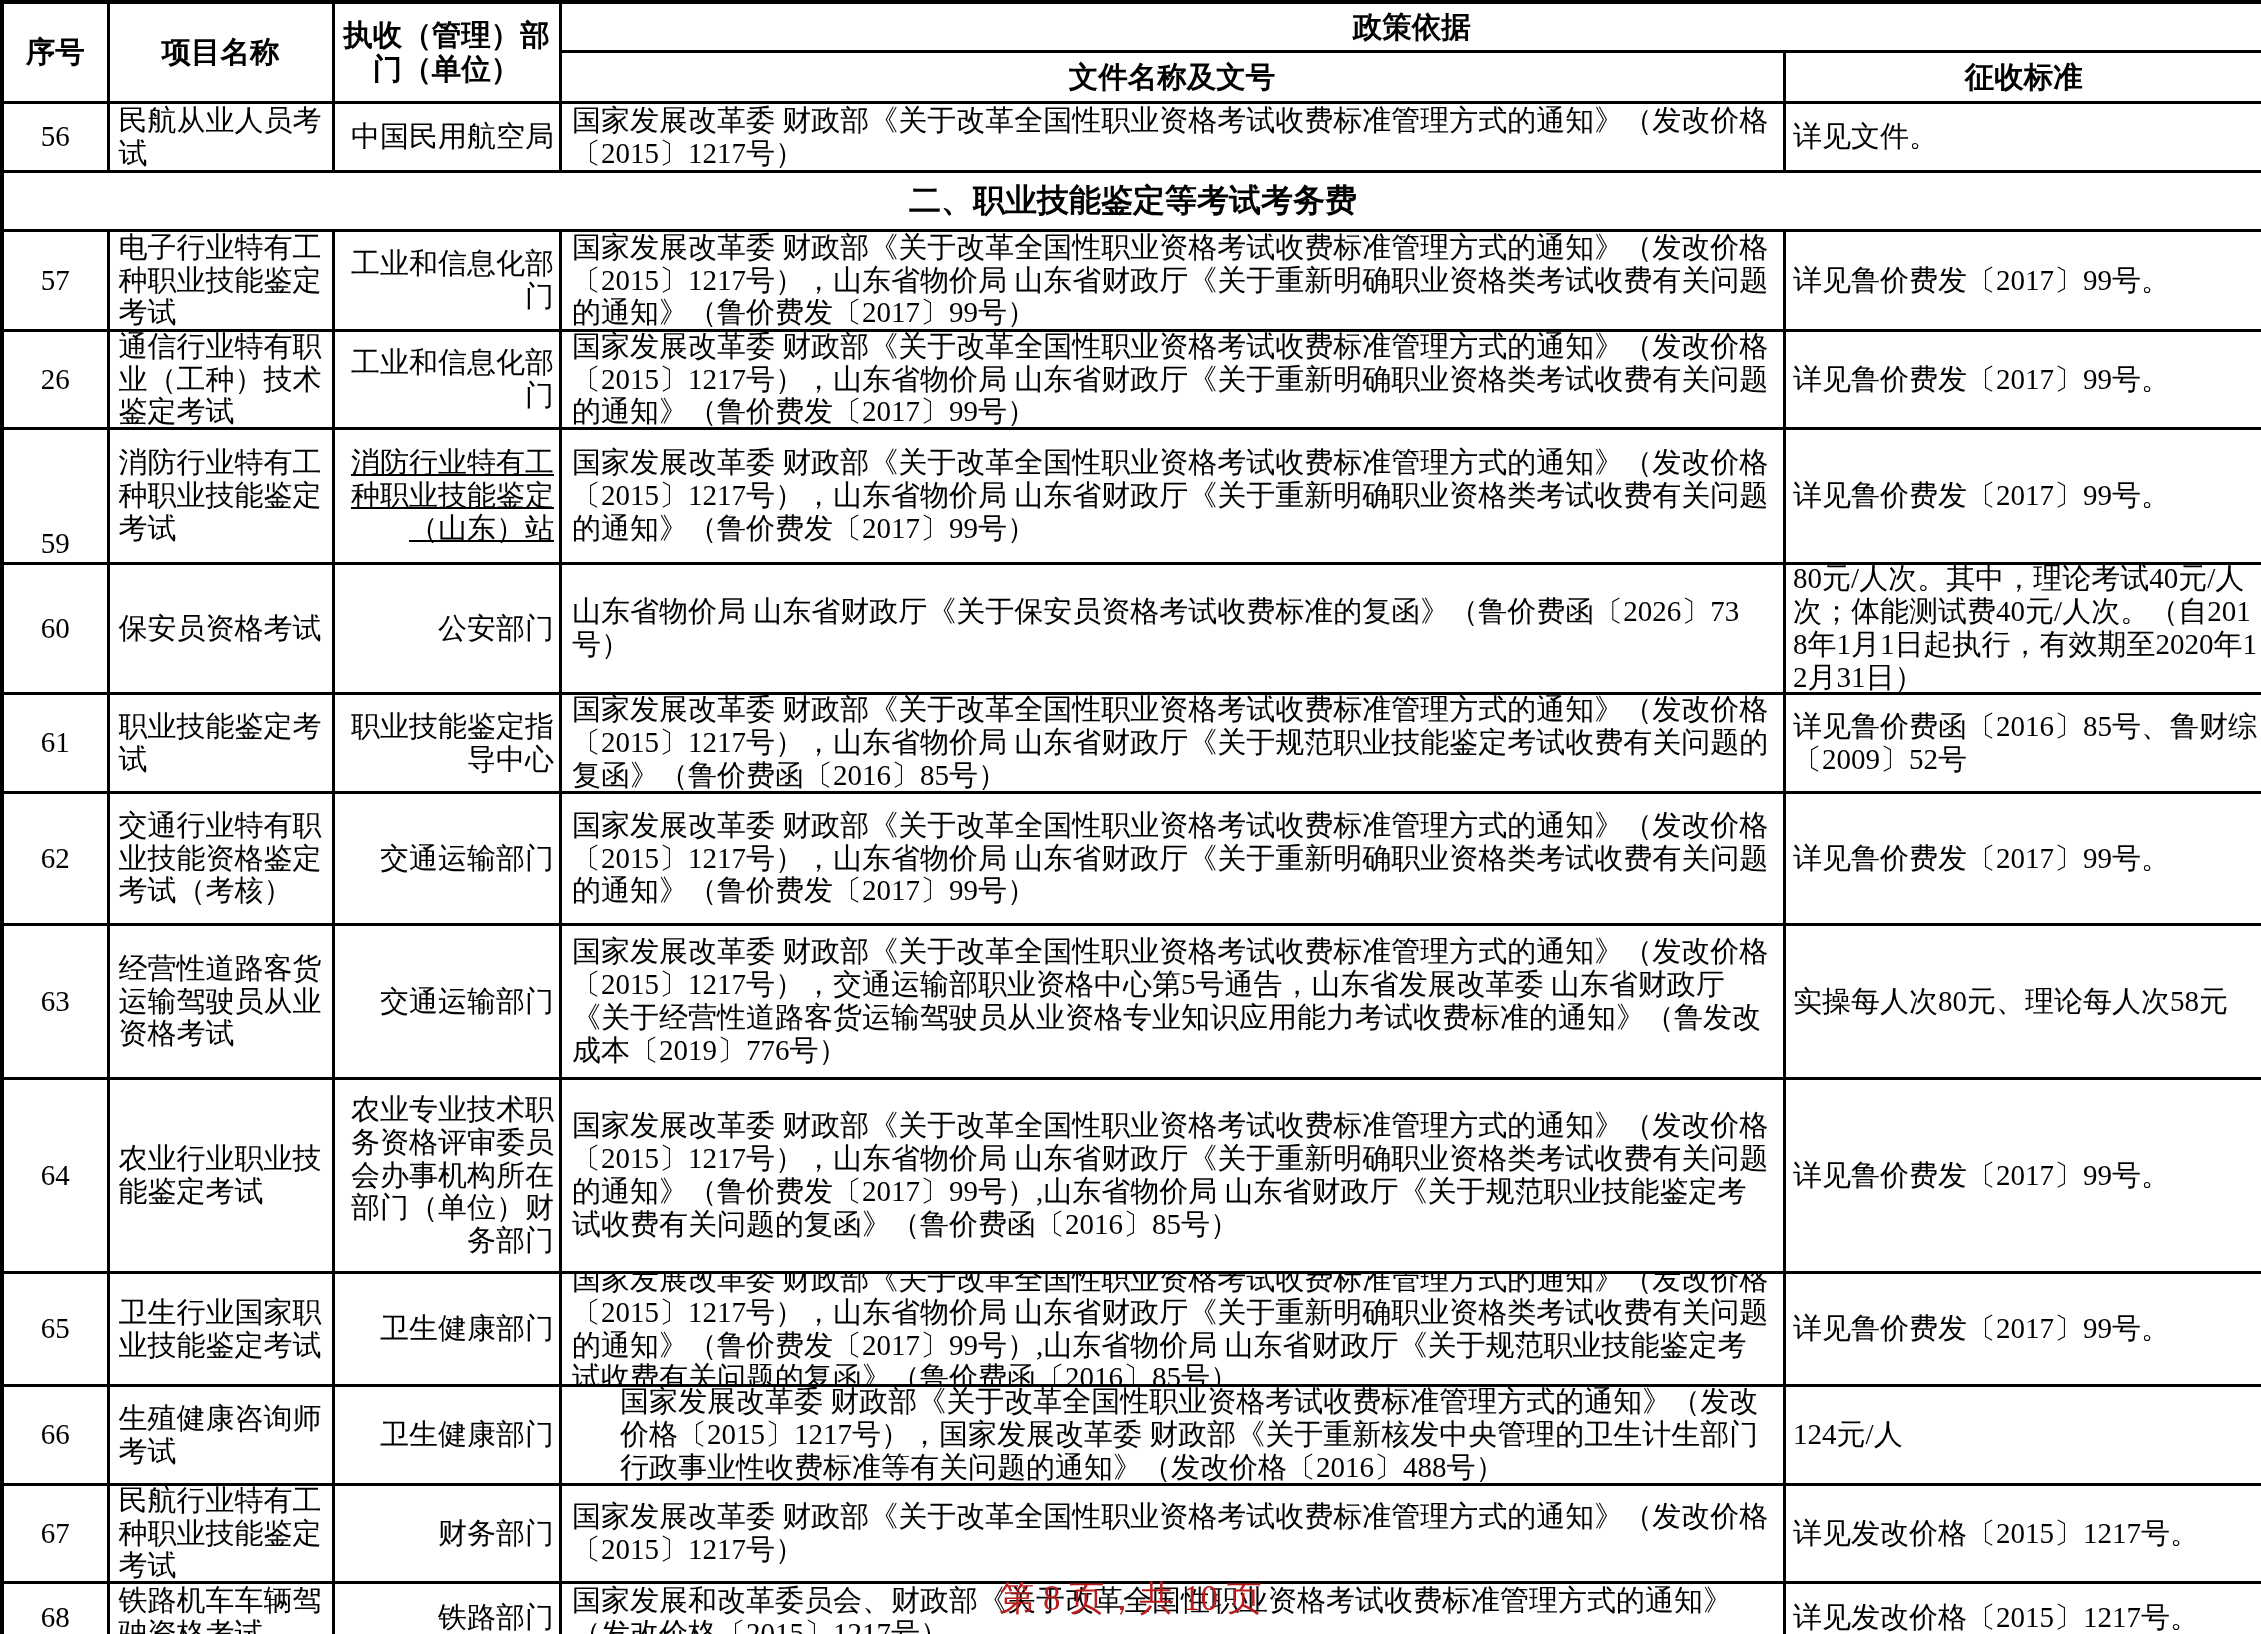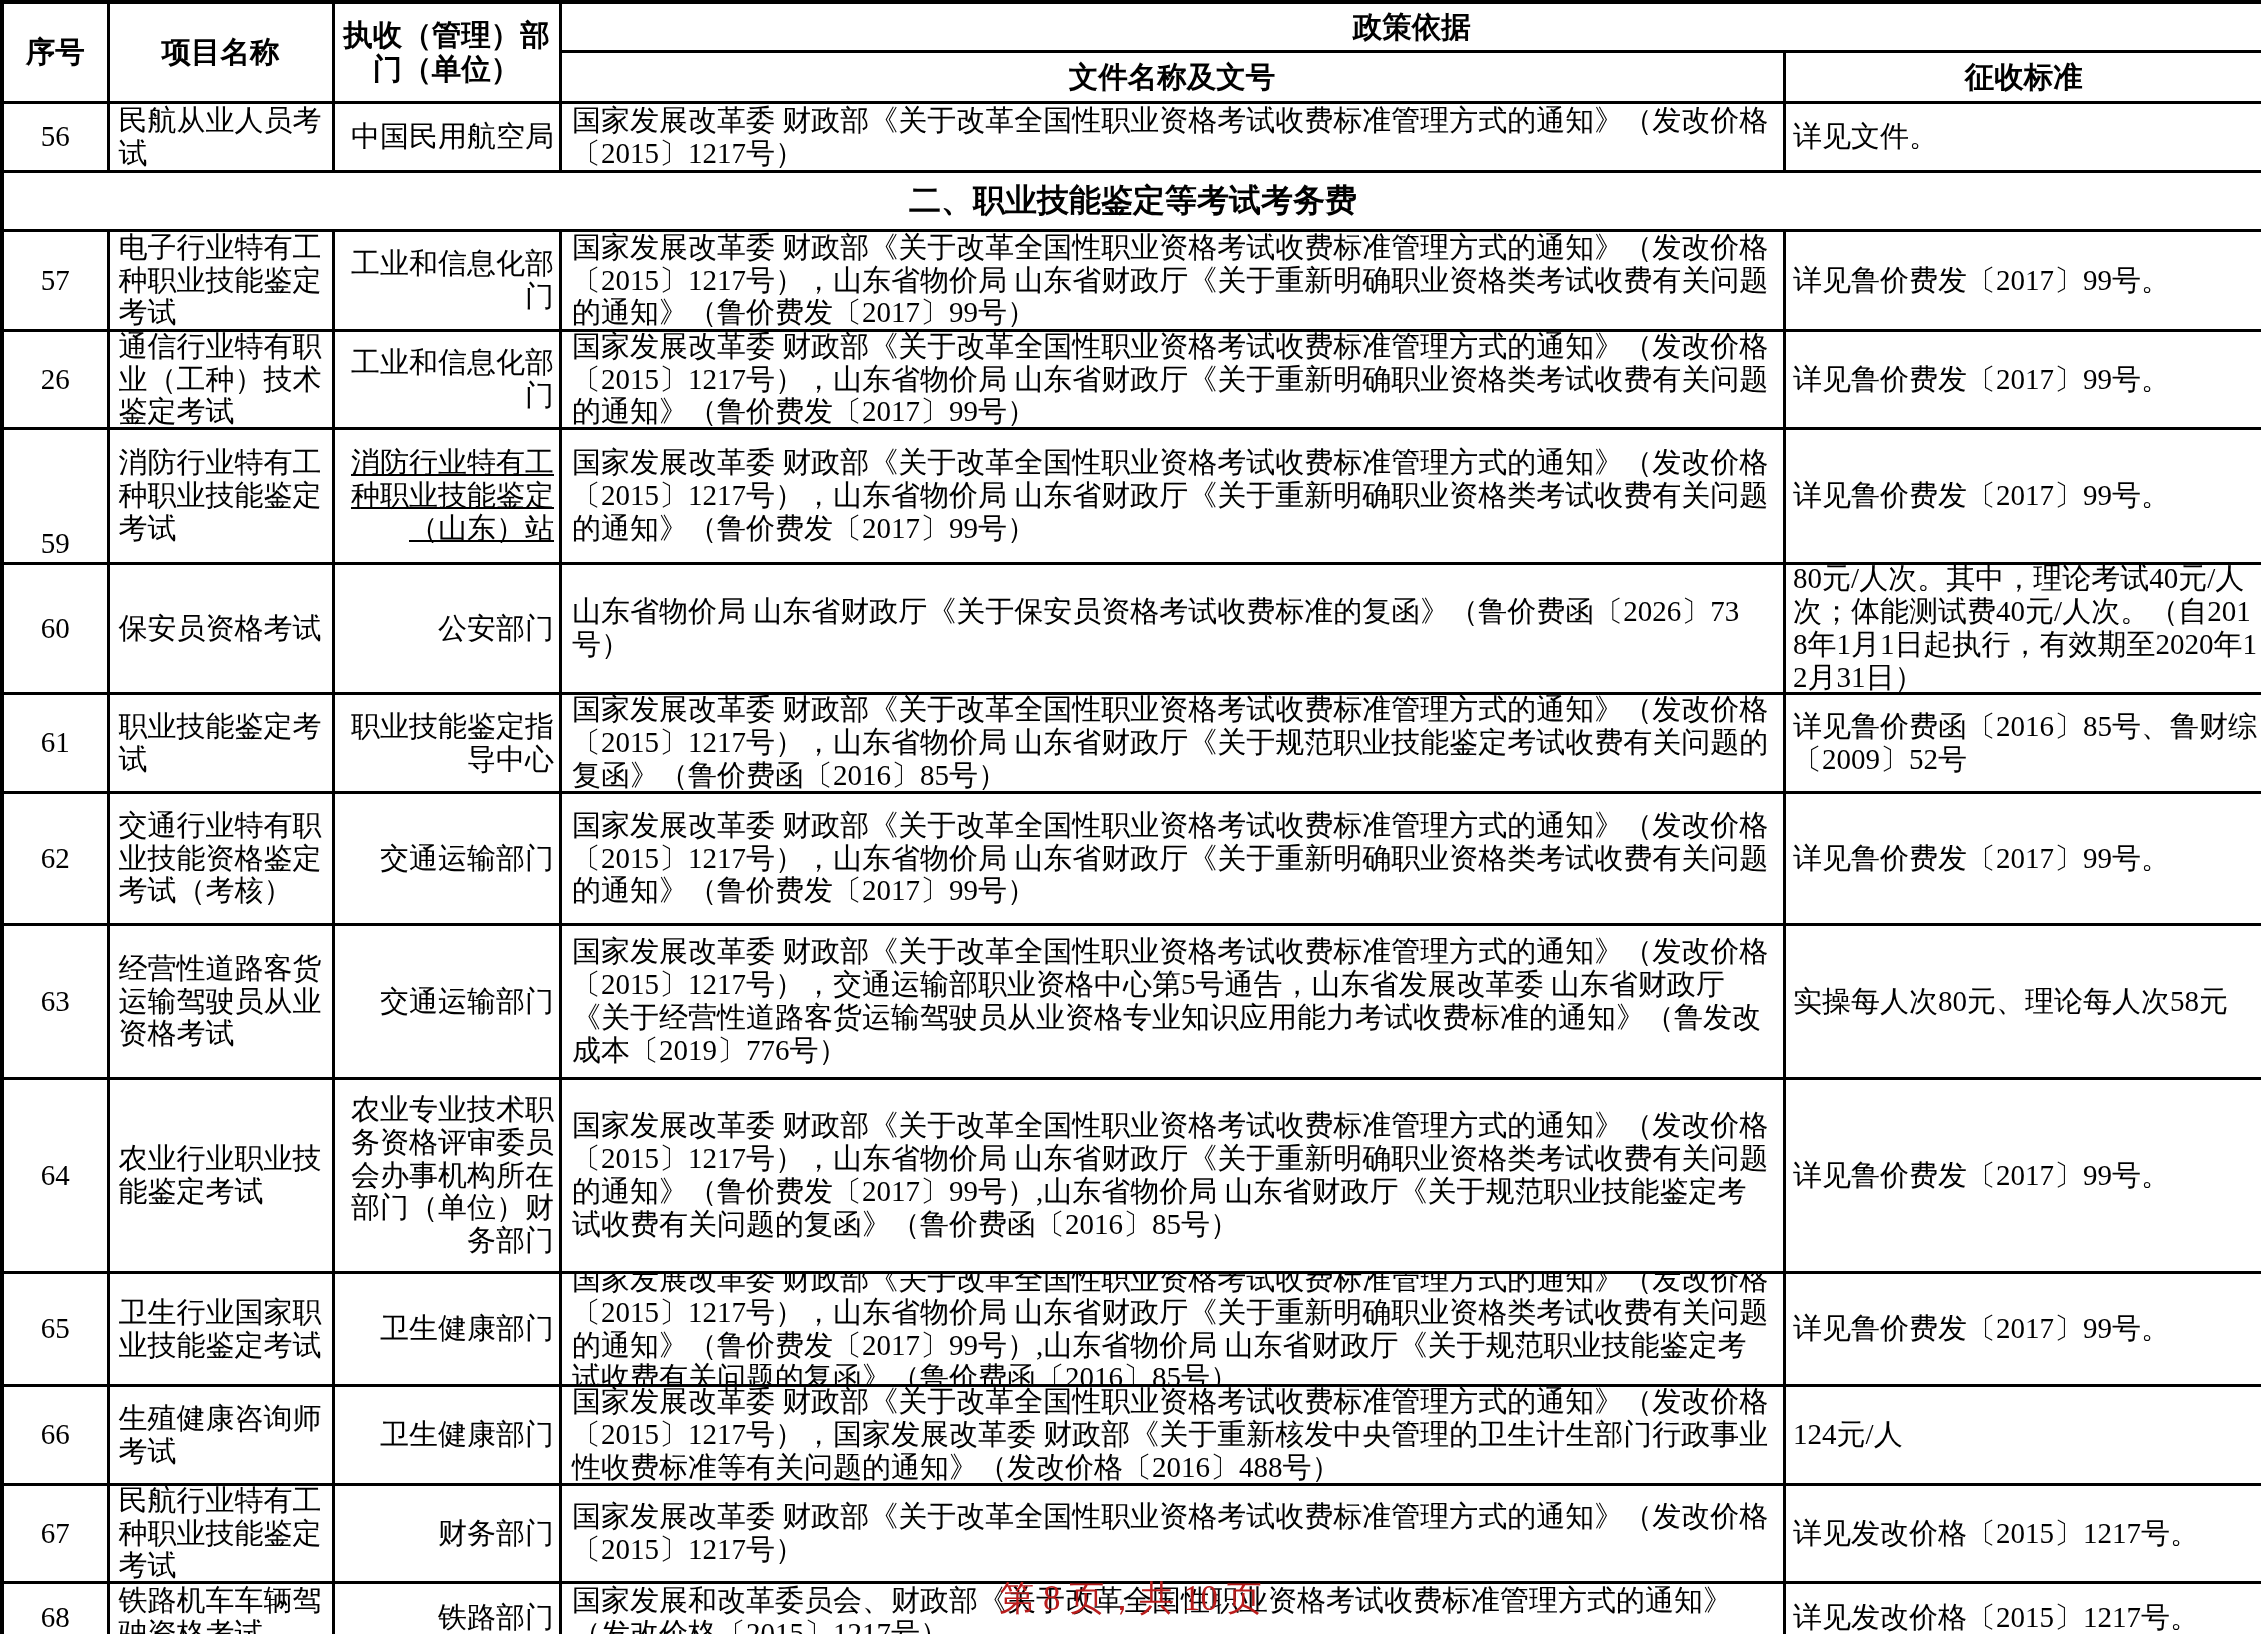--- a/index.html
+++ b/index.html
@@ -332,21 +332,21 @@
             <div class="wrap" style="height: 96px;">
               <div class="txt">生殖健康咨询师考试</div>
             </div>
           </td>
           <td class="c-dept">
             <div class="wrap" style="height: 96px;">
               <div class="txt">卫生健康部门</div>
             </div>
           </td>
           <td class="c-doc">
-            <div class="wrap" style="height: 96px;">
+            <div class="wrap" style="height: 96px; padding-left: 48px;">
               <div class="txt">国家发展改革委 财政部《关于改革全国性职业资格考试收费标准管理方式的通知》（发改价格〔2015〕1217号），国家发展改革委 财政部《关于重新核发中央管理的卫生计生部门行政事业性收费标准等有关问题的通知》（发改价格〔2016〕488号）</div>
             </div>
           </td>
           <td class="c-standard">
             <div class="wrap" style="height: 96px;">
               <div class="txt">124元/人</div>
             </div>
           </td>
         </tr>
         <tr style="height: 95px;">

